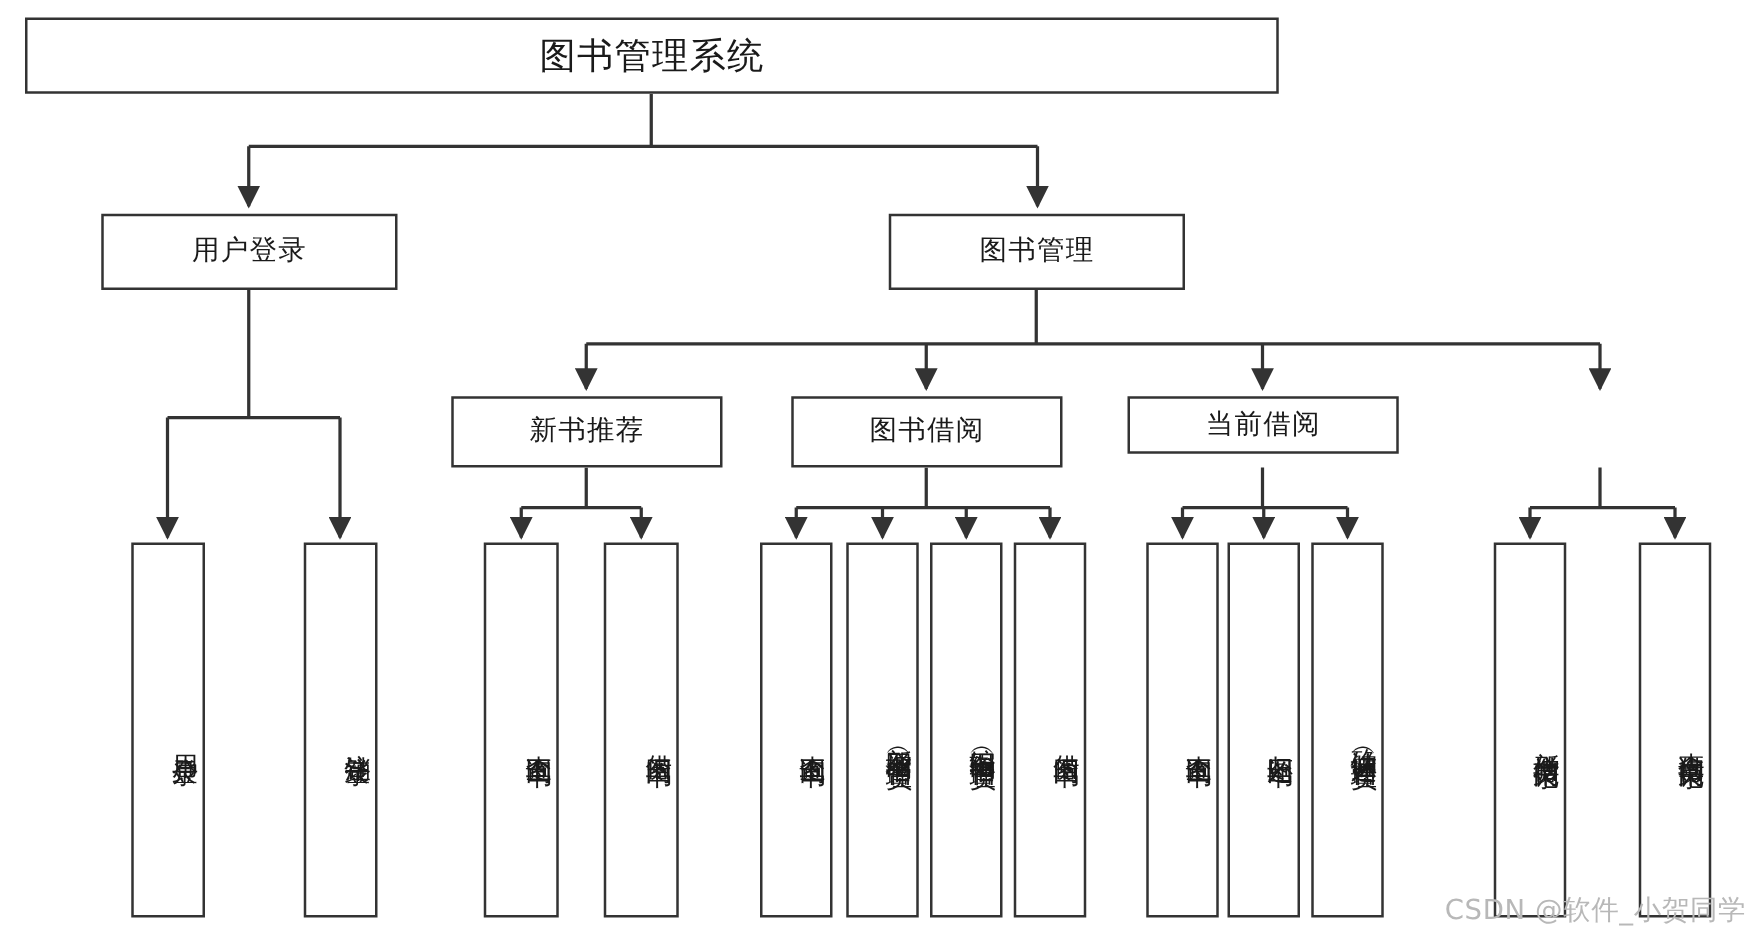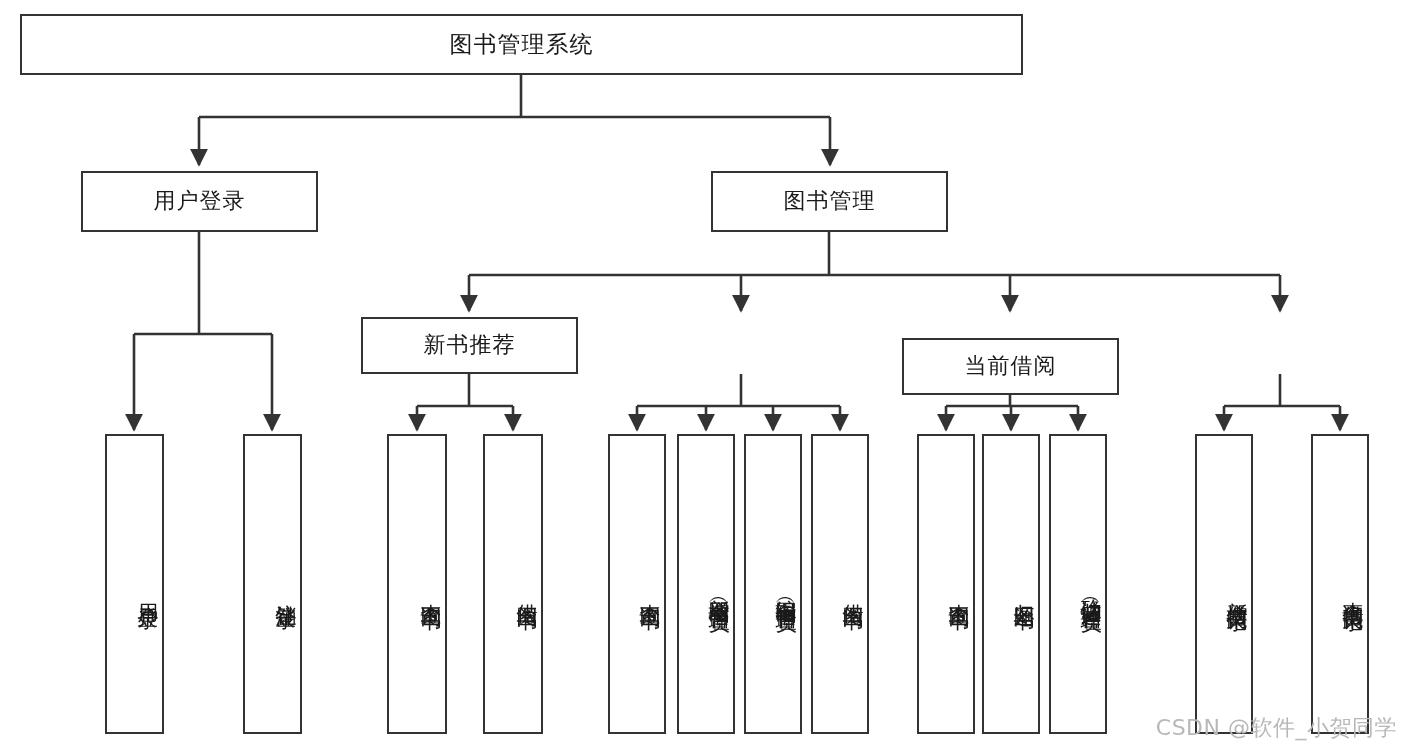--- a/index.html
+++ b/index.html
@@ -51,21 +51,21 @@
     justify-content: center;
   }
   .node .lbl {
     display: block;
   }
   .node.vert .lbl {
     writing-mode: vertical-rl;
     text-orientation: upright;
   }
   #root-node {
-    font-size: 23px;
+    font-size: 29px;
   }
   #watermark {
     position: absolute;
     right: 8px;
     bottom: 4px;
     font-size: 22px;
     color: #b8b8b8;
     letter-spacing: 0.5px;
     white-space: nowrap;
   }
@@ -132,21 +132,24 @@
   <div class="node horiz" style="left:81px; top:171px; width:237px; height:61px;">
     <span class="lbl">用户登录</span>
   </div>
   <div class="node horiz" style="left:711px; top:171px; width:237px; height:61px;">
     <span class="lbl">图书管理</span>
   </div>
 
   <div class="node horiz" style="left:361px; top:317px; width:217px; height:57px;">
     <span class="lbl">新书推荐</span>
   </div>
-  <div class="node horiz" style="left:902px; top:317px; width:217px; height:57px;margin-top:21px;">
+  <div class="node horiz" style="left:633px; top:317px; width:217px; height:57px;">
+    <span class="lbl">图书借阅</span>
+  </div>
+  <div class="node horiz" style="left:902px; top:317px; width:217px; height:46px;">
     <span class="lbl">当前借阅</span>
   </div>
 
   <div class="node vert" style="left:105px; top:434px; width:59px; height:300px;">
     <span class="lbl">用户登录</span>
   </div>
   <div class="node vert" style="left:243px; top:434px; width:59px; height:300px;">
     <span class="lbl">注销登录</span>
   </div>
 

